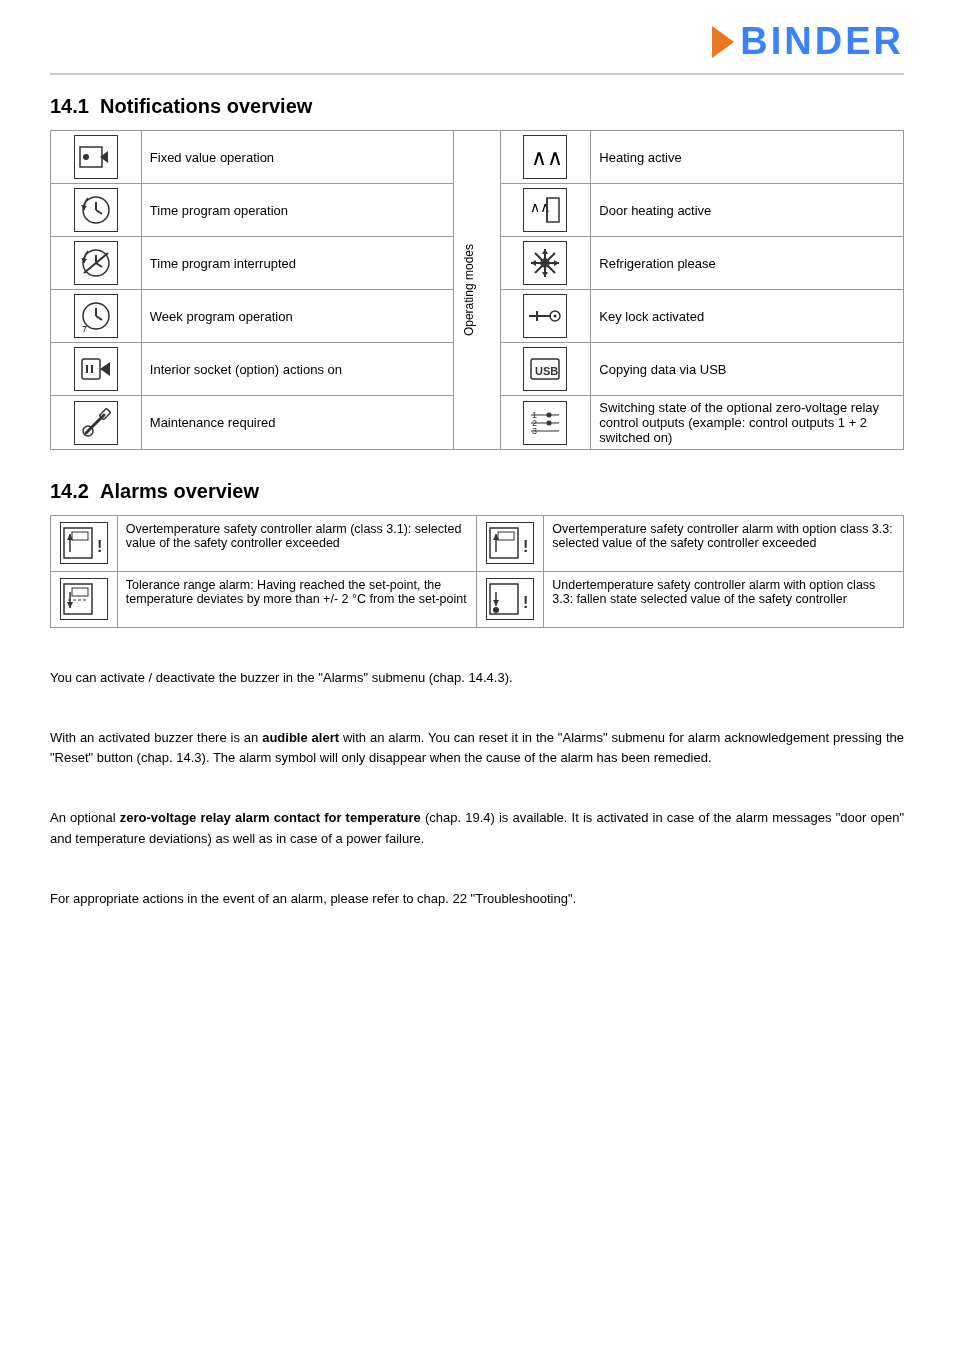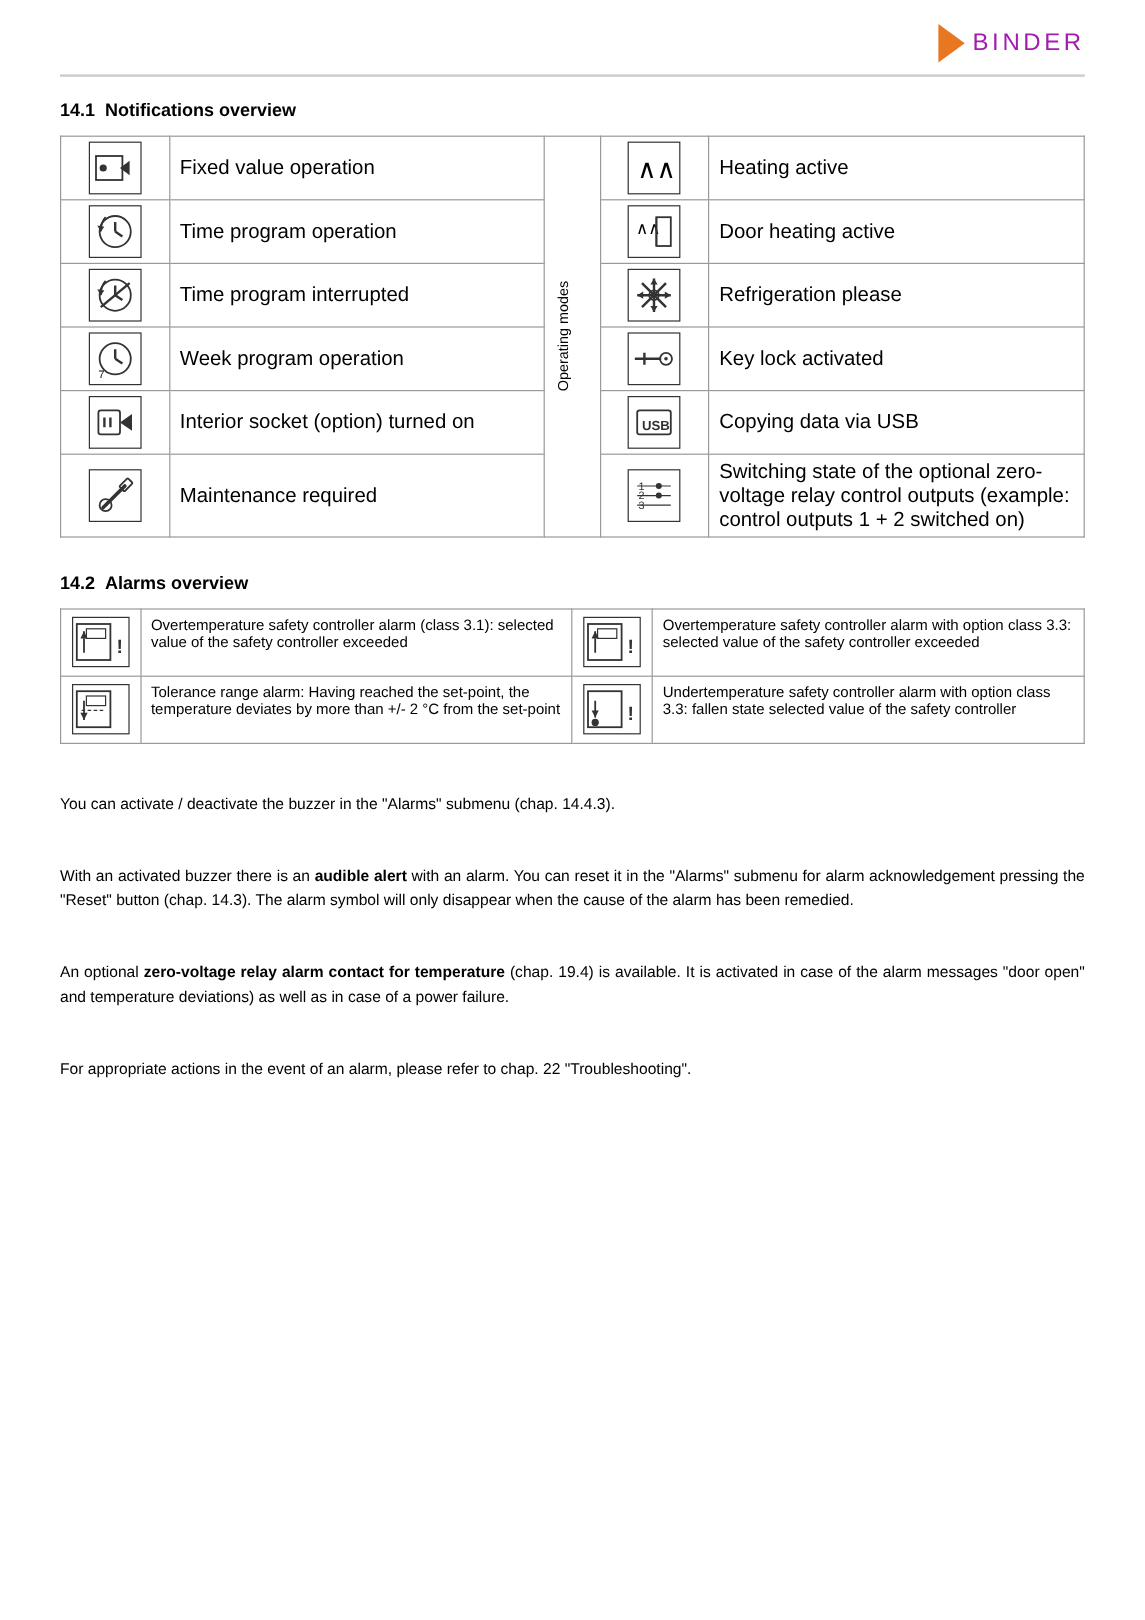--- a/index.html
+++ b/index.html
@@ -38,36 +38,36 @@
 
     .logo-arrow {
       width: 0;
       height: 0;
       border-top: 16px solid transparent;
       border-bottom: 16px solid transparent;
       border-left: 22px solid #e87722;
     }
 
     .logo-text {
-      font-size: 20px;
-      font-weight: normal;
+      font-size: 38px;
+      font-weight: bold;
       letter-spacing: 3px;
-      color: #a21caf;
+      color: #3b82f6;
     }
 
     
     .section-title {
       font-size: 16px;
       font-weight: bold;
       margin-bottom: 10px;
       margin-top: 10px;
     }
 
     .subsection-title {
-      font-size: 15px;
+      font-size: 20px;
       font-weight: bold;
       margin-bottom: 12px;
       margin-top: 0;
     }
 
     
     .notif-table {
       width: 100%;
       border-collapse: collapse;
       margin-bottom: 30px;
@@ -81,21 +81,21 @@
 
     .icon-cell {
       width: 54px;
       text-align: center;
       padding: 6px 4px;
     }
 
     .label-cell {
       width: 210px;
       padding-left: 10px;
-      font-size: 17px;
+      font-size: 13px;
     }
 
     .rotated-cell {
       width: 24px;
       text-align: center;
       padding: 0;
     }
 
     .rotated-text {
       writing-mode: vertical-rl;
@@ -299,21 +299,21 @@
         <td class="icon-cell">
           <div class="icon-wrapper">
             <svg class="svg-icon" viewBox="0 0 36 36">
               <rect x="4" y="8" width="18" height="20" rx="2" fill="none" stroke="#333" stroke-width="1.5"></rect>
               <polygon points="22,18 32,11 32,25" fill="#333"></polygon>
               <line x1="9" y1="14" x2="9" y2="22" stroke="#333" stroke-width="2"></line>
               <line x1="14" y1="14" x2="14" y2="22" stroke="#333" stroke-width="2"></line>
             </svg>
           </div>
         </td>
-        <td class="label-cell">Interior socket (option) turned on</td>
+        <td class="label-cell">Interior socket (option) actions on</td>
         <td class="icon-cell">
           <div class="icon-wrapper">
             <svg class="svg-icon" viewBox="0 0 36 36">
               <rect x="4" y="8" width="28" height="20" rx="2" fill="none" stroke="#333" stroke-width="1.5"></rect>
               <text x="8" y="24" font-size="11" font-weight="bold" font-family="Arial" fill="#333">USB</text>
             </svg>
           </div>
         </td>
         <td class="label-cell">Copying data via USB</td>
       </tr>

